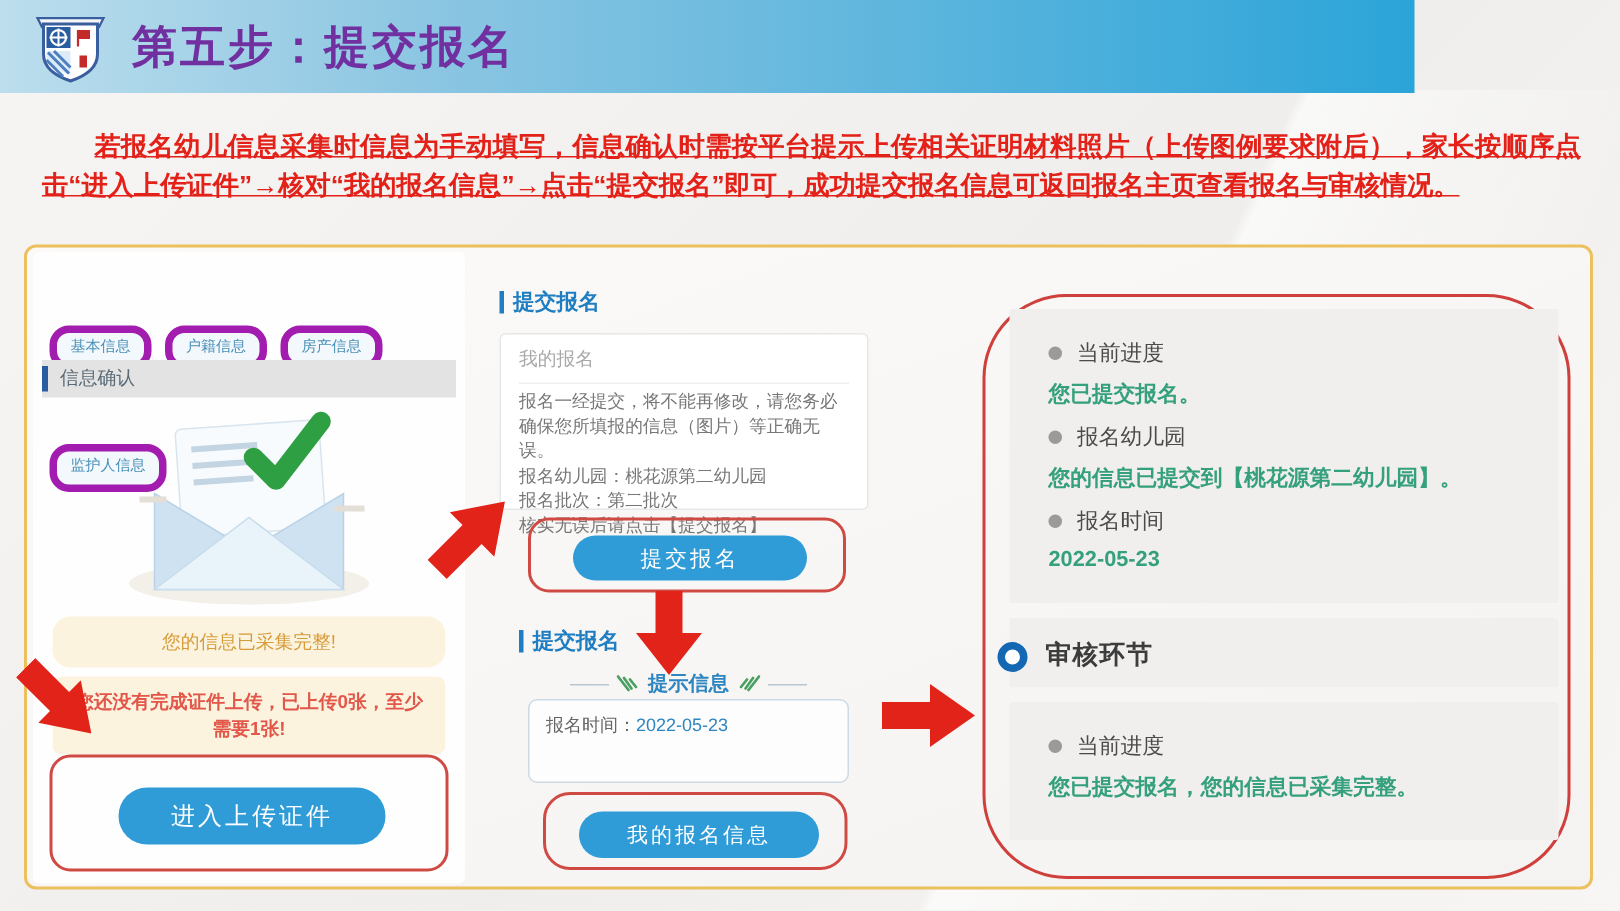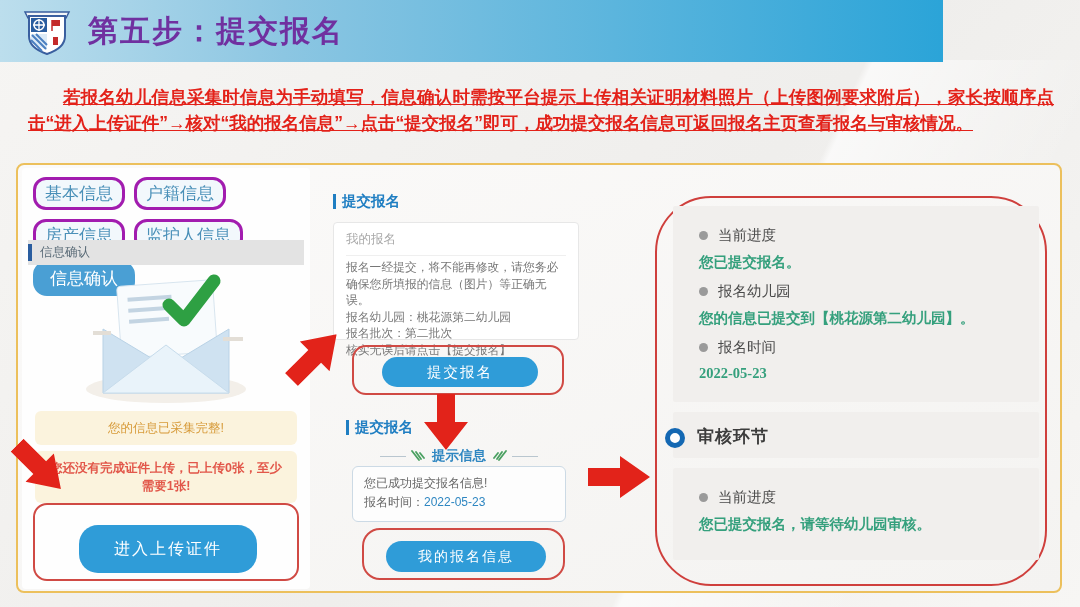--- a/index.html
+++ b/index.html
@@ -20,36 +20,36 @@
   .instructions { position:absolute; left:28px; top:84px; width:1026px; color:#e32119; font-weight:bold;
     font-size:17.5px; line-height:26px; text-indent:2em; text-align:justify;text-decoration:underline; }
 
   
   .main-panel { position:absolute; left:16px; top:163px; width:1046px; height:430px;
     border:2px solid #ecc05c; border-radius:8px; background:linear-gradient(160deg,#fbfaf9 0%,#f4f3f1 100%); }
 
   
   .left-col { position:absolute; left:22px; top:168px; width:288px; height:421px; background:#fefefe; border-radius:4px; }
   .tabs-row { position:absolute; left:11px; top:9px; width:270px; display:flex; gap:9px; flex-wrap:wrap; }
-  .pill-tab { border:3px solid #a21caf; color:#4a90b8; background:#f2f8fc; border-radius:13px;
-    font-size:17px; padding:5px 9px; line-height:1; white-space:nowrap; cursor:pointer; }
+  .pill-tab { border:5px solid #a21caf; color:#4a90b8; background:#f2f8fc; border-radius:13px;
+    font-size:10px; padding:5px 9px; line-height:1; white-space:nowrap; cursor:pointer;margin-top:40px; }
   .pill-tab.active { background:#4a9fd4; border-color:#4a9fd4; color:#fff; padding:6px 14px; border-radius:14px; }
   .section-bar { position:absolute; left:6px; top:72px; width:276px; height:25px; background:#e3e3e3;
     display:flex; align-items:center; font-size:12.5px; color:#5a6b77; }
   .section-bar .accent { width:4px; height:17px; background:#2a5d9f; margin-right:8px; }
   .envelope-wrap { position:absolute; left:0; top:100px; width:288px; height:140px; display:flex; align-items:center; justify-content:center; }
   .cream-box { position:absolute; left:13px; width:262px; background:#fbf3dd; border-radius:6px;
     text-align:center; font-size:12.5px; line-height:18px; padding:8px 10px; }
-  .cream-box.ok { top:243px; color:#d79b3a; }
+  .cream-box.ok { top:243px; color:#d79b3a;border-radius:12px; }
   .cream-box.warn { top:283px; color:#e2574a; font-weight:bold; }
   .red-box { border:2px solid #d04a44; border-radius:14px; position:absolute; }
   .left-col .red-box { left:11px; top:335px; width:266px; height:78px; }
   .blue-btn { background:#2f9cd8; color:#fff; border:none; border-radius:19px; font-size:16px;
     letter-spacing:2px; cursor:pointer; font-family:inherit; }
-  .upload-btn { position:absolute; left:44px; top:20px; width:178px; height:48px; }
+  .upload-btn { position:absolute; left:44px; top:20px; width:178px; height:38px; }
 
   
   .col-header { position:absolute; display:flex; align-items:center; font-size:14.5px; font-weight:bold; color:#1f7ec2; }
   .col-header .vbar { width:3px; height:15px; background:#1f7ec2; margin-right:6px; }
   .mid-card { position:absolute; left:333px; top:222px; width:246px; height:118px; background:#fff;
     border:1px solid #e7e7e7; border-radius:4px; padding:8px 12px; }
   .mid-card .card-title { color:#a8a8a8; font-size:12.5px; padding-bottom:7px; border-bottom:1px solid #efefef; }
   .mid-card .card-body { margin-top:3px; font-size:11.8px; color:#777; line-height:16.5px; }
   .mid-red-1 { left:352px; top:345px; width:212px; height:50px; }
   .submit-btn { position:absolute; left:28px; top:10px; width:156px; height:30px; font-size:14.5px; border-radius:16px; }
@@ -60,21 +60,21 @@
   .tip-box { position:absolute; left:352px; top:466px; width:214px; height:56px; background:#fdfdfd;
     border:1.5px solid #ccdae5; border-radius:6px; padding:7px 11px; font-size:12px; color:#666; line-height:19px; }
   .tip-box .date { color:#2e86c1; }
   .mid-red-2 { left:362px; top:528px; width:203px; height:52px; border-radius:18px; }
   .return-btn { position:absolute; left:22px; top:11px; width:160px; height:31px; font-size:14px; border-radius:17px; }
 
   
   .right-red { position:absolute; left:655px; top:196px; width:392px; height:390px;
     border:2px solid #cf3f3c; border-radius:56px; }
   .right-inner { position:absolute; left:16px; top:8px; width:366px; height:372px; }
-  .gray-block { background:#f1efed; border-radius:2px; padding:10px 0;font-family:Liberation Serif, serif; }
+  .gray-block { background:#f1efed; border-radius:2px; padding:10px 0; }
   .gb-a { position:absolute; left:0; top:0; width:366px; height:196px; }
   .gb-b { position:absolute; left:0; top:206px; width:366px; height:46px; display:flex; align-items:flex-end; }
   .gb-c { position:absolute; left:0; top:262px; width:366px; height:92px; }
   .bullet-row { display:flex; align-items:center; margin:10px 0 0 26px; }
   .bullet { width:9px; height:9px; border-radius:50%; background:#9a9a9a; margin-right:10px; flex:0 0 9px; }
   .row-label { font-size:14.5px; color:#4a4a4a; }
   .green-val { margin:8px 0 0 26px; font-size:14.5px; color:#35a07d; font-weight:bold; }
   .ring { width:20px; height:20px; border:5px solid #1468b3; border-radius:50%; background:#fff; margin:0 12px 0 -8px; }
   .review-label { font-size:17px; color:#3c3c3c; font-weight:bold; letter-spacing:1px; }
 
@@ -177,21 +177,20 @@
       <path d="M1 1 L8 10 M5 2 L10 9 M9 3 L13 8" stroke="#4aa061" stroke-width="1.8" stroke-linecap="round" fill="none"></path>
     </svg>
     <span class="tip-title">提示信息</span>
     <svg class="leaf" viewBox="0 0 16 12">
       <path d="M15 1 L8 10 M11 2 L6 9 M7 3 L3 8" stroke="#4aa061" stroke-width="1.8" stroke-linecap="round" fill="none"></path>
     </svg>
     <span class="dash"></span>
   </div>
 
   <div class="tip-box">
-    <div>您已成功提交报名信息!</div>
     <div><span>报名时间：</span><span class="date">2022-05-23</span></div>
   </div>
 
   <div class="red-box mid-red-2">
     <button class="blue-btn return-btn">我的报名信息</button>
   </div>
 
   <div class="right-red">
     <div class="right-inner">
       <div class="gray-block gb-a">
@@ -213,21 +212,21 @@
       </div>
       <div class="gray-block gb-b">
         <span class="ring"></span>
         <span class="review-label">审核环节</span>
       </div>
       <div class="gray-block gb-c">
         <div class="bullet-row">
           <span class="bullet"></span>
           <span class="row-label">当前进度</span>
         </div>
-        <div class="green-val">您已提交报名，请等待幼儿园审核。</div>
+        <div class="green-val">您已提交报名，您的信息已采集完整。</div>
       </div>
     </div>
   </div>
 
   <svg class="arrow arr-upload" width="62" height="40" viewBox="0 0 62 40">
     <polygon points="0,11 32,11 32,0 62,20 32,40 32,29 0,29" fill="#e2231a"></polygon>
   </svg>
   <svg class="arrow arr-submit" width="64" height="42" viewBox="0 0 64 42">
     <polygon points="0,12 33,12 33,0 64,21 33,42 33,30 0,30" fill="#e2231a"></polygon>
   </svg>

